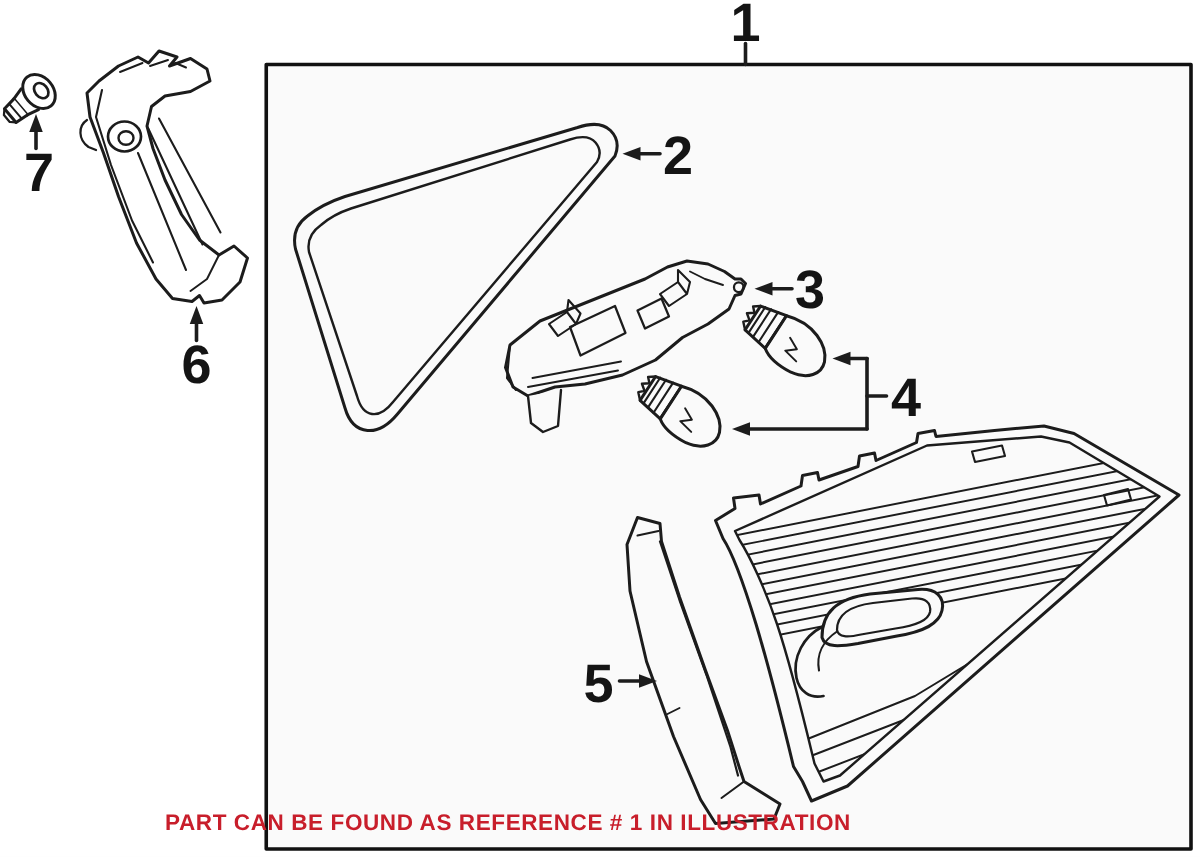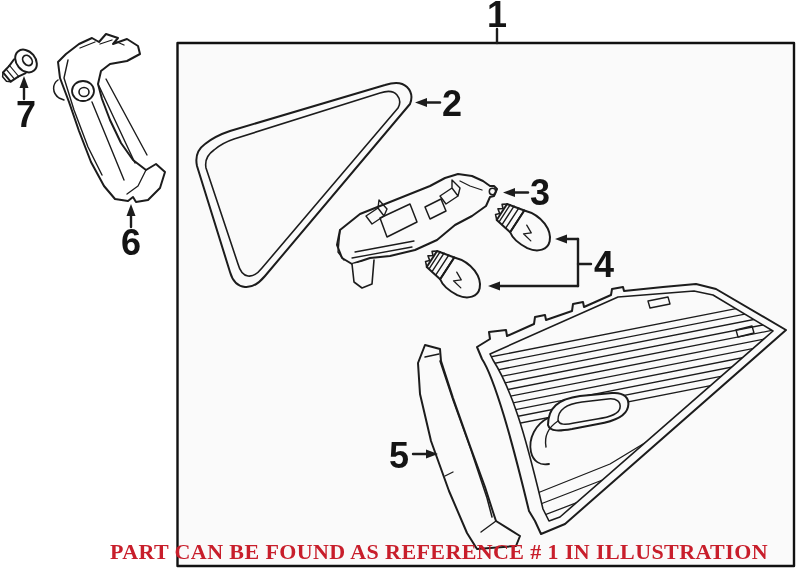--- a/index.html
+++ b/index.html
@@ -9,22 +9,22 @@
   }
   .stage svg{position:absolute;left:0;top:0;}
   .callout{
     position:absolute;transform:translate(-50%,-50%);
     font-family:"Liberation Sans",sans-serif;
     font-size:36px;font-weight:700;color:#141414;line-height:1;
     user-select:none;
   }
   .caption{
     position:absolute;left:110px;top:541px;
-    font-family:Liberation Serif, serif;
-    font-size:22px;font-weight:700;letter-spacing:.4px;
+    font-family:Liberation Sans, sans-serif;
+    font-size:15px;font-weight:700;letter-spacing:.4px;
     color:#c81e2b;white-space:nowrap;line-height:1;
   }
 </style>
 </head>
 <body>
 
 <div class="stage">
 
   <svg width="800" height="571" viewBox="0 0 800 571" fill="none" stroke="#1c1c1c" stroke-width="2" stroke-linejoin="round" stroke-linecap="round">
 

